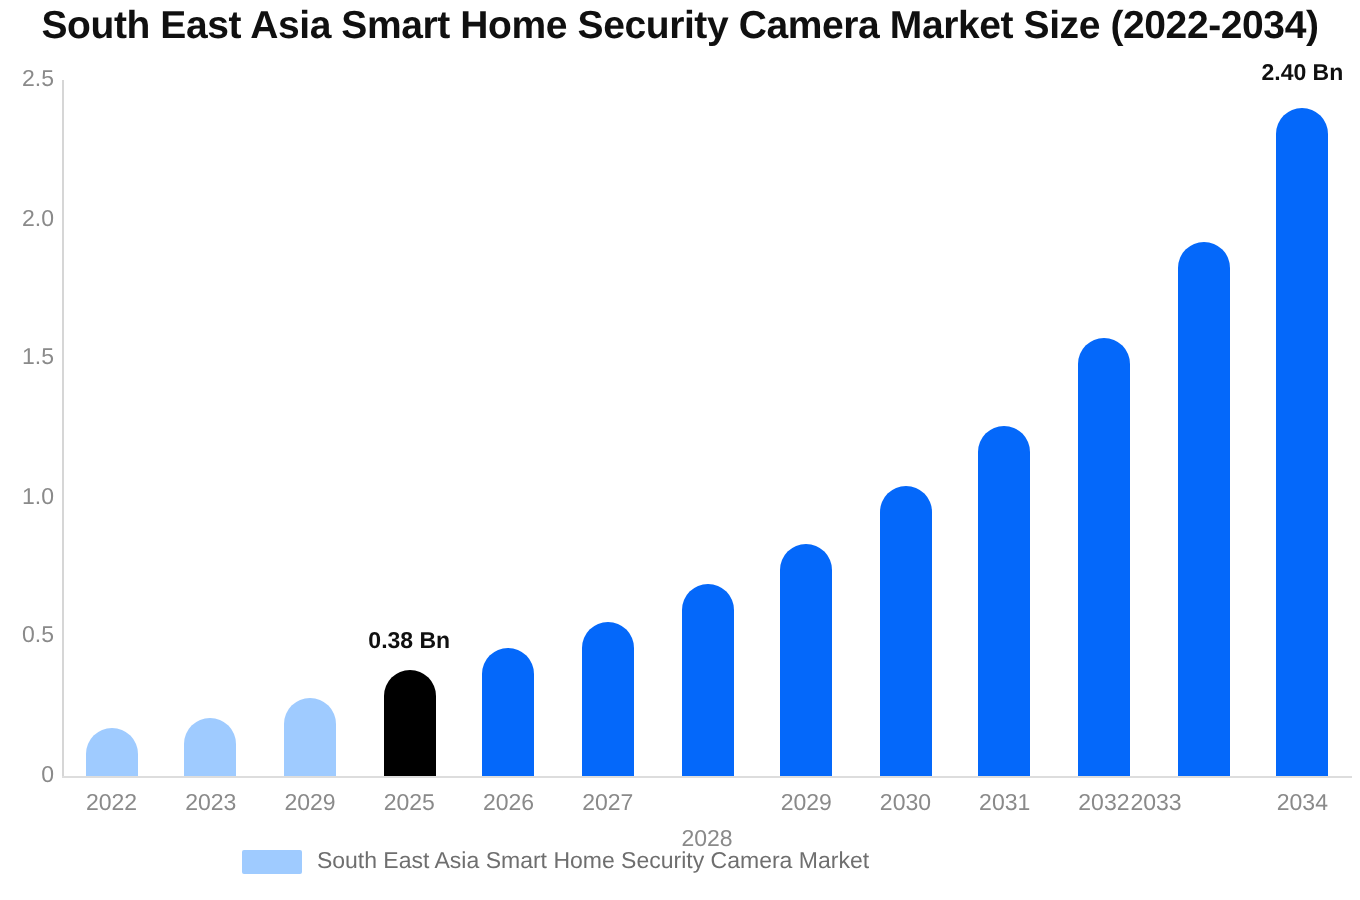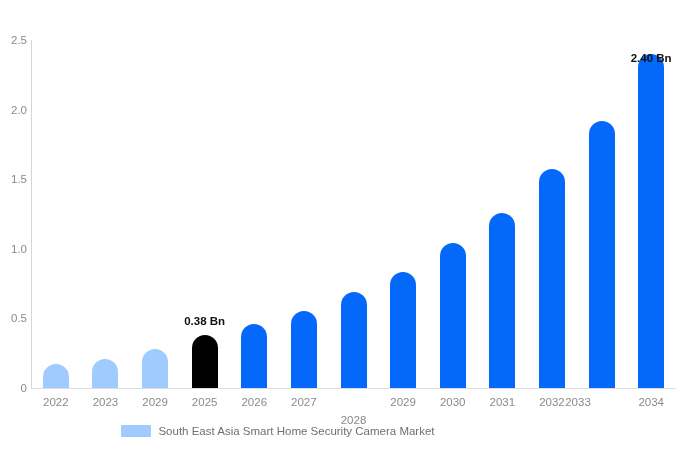--- a/index.html
+++ b/index.html
@@ -136,20 +136,21 @@
     font-size: 11.5px;
     color: #6f6f6f;
     white-space: nowrap;
   }
 </style>
 </head>
 <body>
 
 <div id="chart-root">
 
+  <div id="chart-title">South East Asia Smart Home Security Camera Market Size (2022-2034)</div>
 
   <div id="y-ticks">
       <div class="y-tick" style="top: 388px;">0</div>
       <div class="y-tick" style="top: 318.4px;">0.5</div>
       <div class="y-tick" style="top: 248.8px; margin-left: 16px;">1.0</div>
       <div class="y-tick" style="top: 179.2px;">1.5</div>
       <div class="y-tick" style="top: 109.6px;">2.0</div>
       <div class="y-tick" style="top: 40px;">2.5</div>
     </div>
 
@@ -205,18 +206,18 @@
     <div class="x-tick" style="left: 254.269px;">2026</div>
     <div class="x-tick" style="left: 303.885px;">2027</div>
     <div class="x-tick" style="left: 353.5px; margin-top: 18px;">2028</div>
     <div class="x-tick" style="left: 403.115px;">2029</div>
     <div class="x-tick" style="left: 452.731px;">2030</div>
     <div class="x-tick" style="left: 502.346px;">2031</div>
     <div class="x-tick" style="left: 551.962px;">2032</div>
     <div class="x-tick" style="left: 578px;">2033</div>
     <div class="x-tick" style="left: 651.192px;">2034</div>
     <div class="bar-value-label" style="left: 204.654px; top: 315.104px;">0.38 Bn</div>
-    <div class="bar-value-label" style="left: 651.192px; top: 52px;">2.40 Bn</div>
+    <div class="bar-value-label" style="left: 651.192px; top: 31px;">2.40 Bn</div>
     <div id="legend">
       <div id="legend-swatch" style="background: rgb(159, 203, 255);"></div>
       <div id="legend-label">South East Asia Smart Home Security Camera Market</div>
     </div>
   </div>
 
 </body></html>

